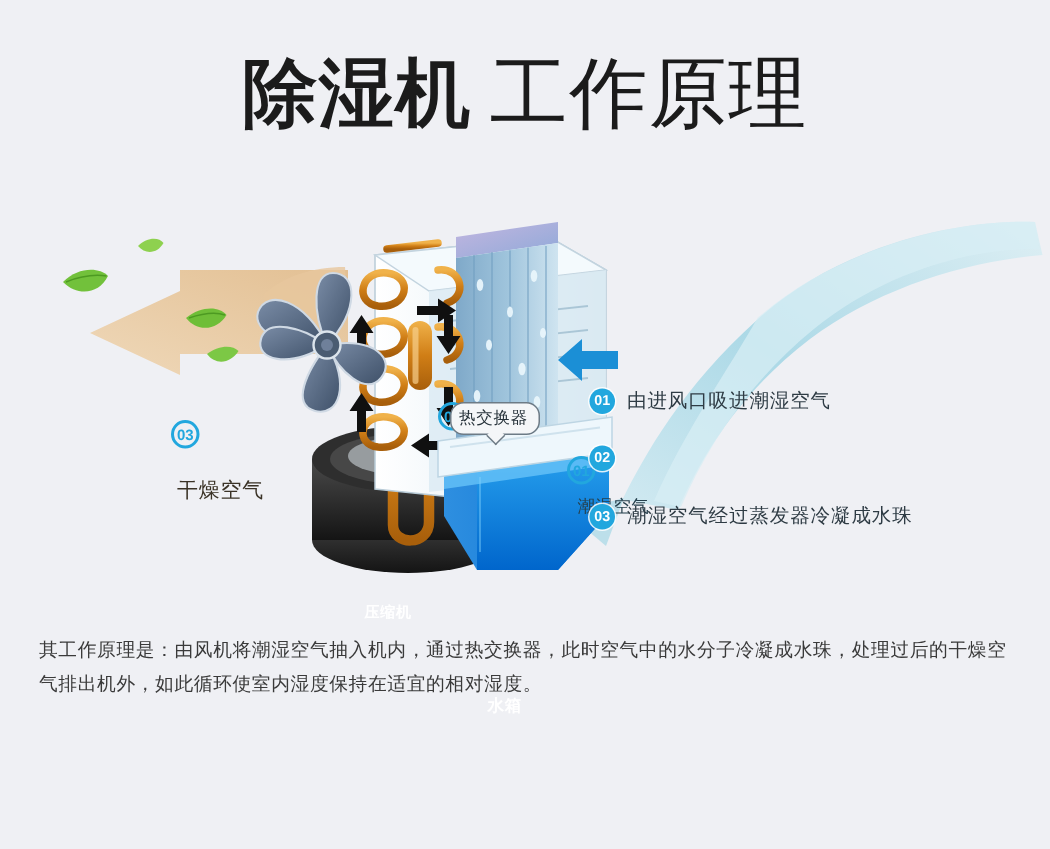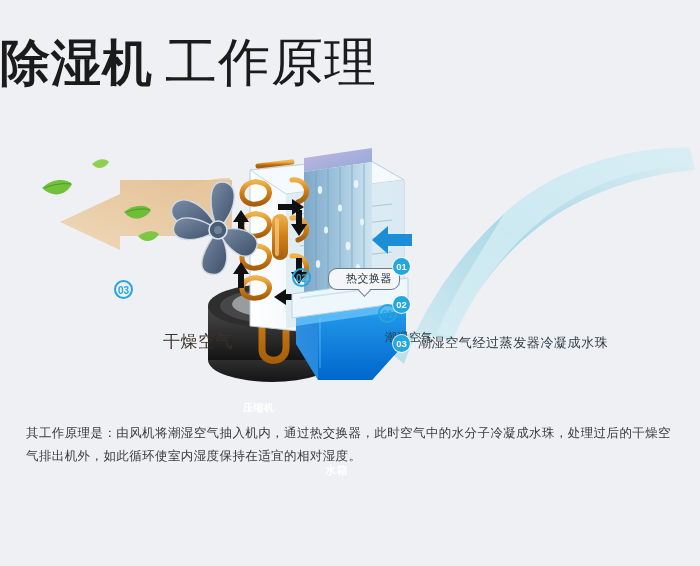--- a/index.html
+++ b/index.html
@@ -16,20 +16,21 @@
     position: relative;
     color: #333;
   }
 
   
   .title-bar {
     position: absolute;
     top: 28px;
     left: 0;
     width: 700px;
+    text-align: center;
     white-space: nowrap;
   }
   .title-a {
     font-size: 50px;
     font-weight: 700;
     color: #1b1b1b;
     letter-spacing: 1px;
     vertical-align: middle;
   }
   .title-b {
@@ -54,34 +55,34 @@
   }
 
   
   .ill-label {
     position: absolute;
     font-size: 11px;
     color: #2b2b2b;
     white-space: nowrap;
     letter-spacing: .5px;
   }
-  .lbl-dry   { left: 118px; top: 212px; font-size: 17px; color: #3a3226; margin-left: 45px; }
+  .lbl-dry   { left: 118px; top: 200px; font-size: 14px; color: #3a3226; }
   .lbl-humid { left: 385px; top: 212px; font-size: 11.5px; color: #26404d; }
   .lbl-comp  { left: 243px; top: 283px; font-size: 10px; color: #ffffff; font-weight: 700; }
   .lbl-tank  { left: 325px; top: 345px; font-size: 11px; color: #ffffff; font-weight: 700; }
 
   
   .callout {
     position: absolute;
-    left: 328px;
+    left: 300px;
     top: 150px;
     background: #f4f6f8;
     border: 1.4px solid #6d7b86;
     border-radius: 9px;
-    padding: 2px 7px 3px 17px;
+    padding: 2px 7px 3px 5px;
     font-size: 11px;
     color: #26323a;
     white-space: nowrap;
     letter-spacing: .5px;
   }
   .callout:after {
     content: "";
     position: absolute;
     left: 50%;
     bottom: -6px;
@@ -357,20 +358,21 @@
   </div>
 
   <span class="ill-label lbl-comp">压缩机</span>
   <span class="ill-label lbl-tank">水箱</span>
 </div>
 
 <div class="steps">
 
   <div class="step-row">
     <span class="badge">01</span>
+    <span class="step-text">由进风口吸进潮湿空气</span>
   </div>
 
   <div class="step-row">
     <span class="badge">02</span>
   </div>
 
   <div class="step-row">
     <span class="badge">03</span>
     <span class="step-text">潮湿空气经过蒸发器冷凝成水珠</span>
   </div>

